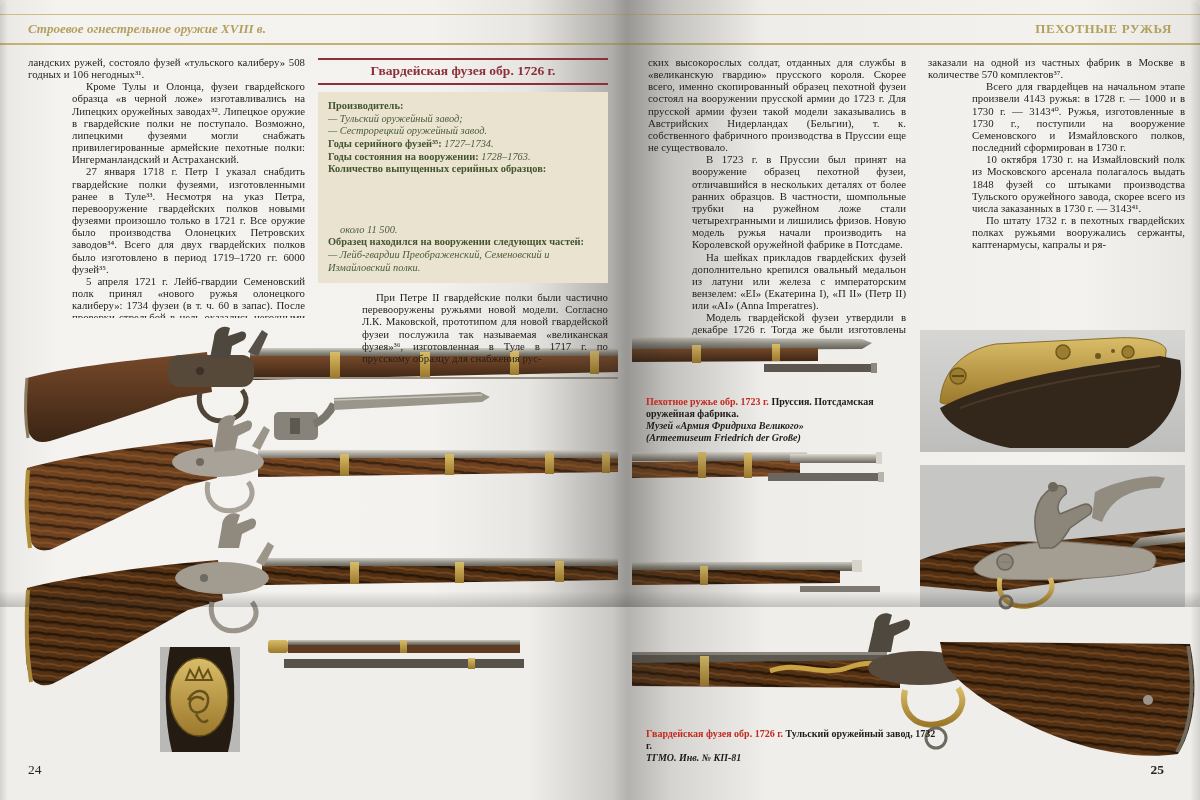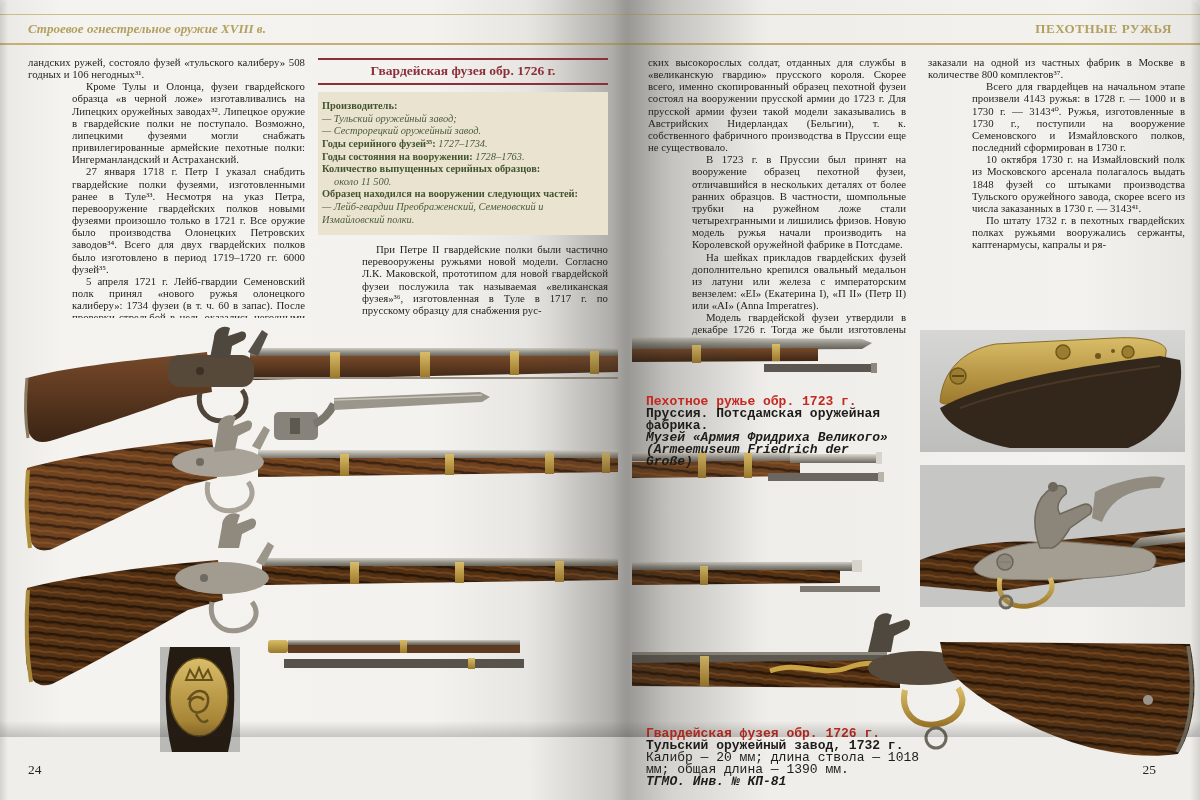--- a/index.html
+++ b/index.html
@@ -1,19 +1,19 @@
 <!DOCTYPE html>
 <html><head>
 <meta charset="utf-8">
 <style>
   html,body{margin:0;padding:0;}
   body{width:1200px;height:800px;overflow:hidden;
        font-family:"Liberation Serif","DejaVu Serif",serif;
        background:#efeeeb;}
-  .spread{position:relative;width:1200px;height:737px;
+  .spread{position:relative;width:1200px;height:607px;
     background:linear-gradient(90deg,
       #e9e8e5 0%, #f4f3f0 5%, #f3f2ef 36%, #e3e2df 46%,
       #cfcecb 50.5%, #c6c5c2 52%, #d9d8d5 55%, #eeedea 63%,
       #f3f2ef 90%, #e7e6e3 100%);border-radius:9px;}
   
   .rule-top{position:absolute;left:0;top:14px;width:1200px;height:1px;background:#cbbd86;}
   .rule-bot{position:absolute;left:0;top:43px;width:1200px;height:2px;background:#c2b173;}
   .runhead-left{position:absolute;left:28px;top:21px;width:500px;
     font-size:13px;font-weight:bold;font-style:italic;color:#b3a05e;}
   .runhead-right{position:absolute;right:28px;top:21px;width:500px;text-align:right;
@@ -24,38 +24,38 @@
   .col p{margin:0;}
   .col p.ind{text-indent:14px;margin-left:44px;}
   .col1{left:28px;top:56px;width:277px;height:262px;overflow:hidden;}
   .col2{left:318px;top:56px;width:290px;height:268px;}
   .col3{left:648px;top:56px;width:258px;height:280px;overflow:hidden;}
   .col4{left:928px;top:56px;width:257px;height:282px;overflow:hidden;}
   
   .ib-titlebar{border-top:2px solid #8c2f39;border-bottom:2px solid #8c2f39;
     padding:5px 0 6px 0;text-align:center;margin:2px 0 7px 0;}
   .ib-title{font-size:13.5px;font-weight:bold;color:#8c2f39;}
-  .ib-box{background:#eae3d0;padding:8px 10px 9px 4px;margin-bottom:8px;}
+  .ib-box{background:#eae3d0;padding:8px 10px 9px 10px;margin-bottom:8px;}
   .ib-line{font-size:10.4px;line-height:12.6px;color:#4a5d38;text-align:left;}
   .ib-b{font-weight:bold;color:#43552f;}
   .ib-i{font-style:italic;}
-  .ib-indent{padding-left:12px;}
-  
-  .cap{position:absolute;z-index:3;font-family:Liberation Mono, monospace;
-    font-size:13px;line-height:12px;color:#1e1c19;text-align:left;}
+  .ib-indent{padding-left:12px;margin-top:48px;}
+  
+  .cap{position:absolute;z-index:3;font-family:Liberation Serif, serif;
+    font-size:10px;line-height:12px;color:#1e1c19;text-align:left;}
   .cap .red{color:#c4281f;font-weight:bold;}
   .cap .b{font-weight:bold;}
   .cap .it{font-style:italic;font-weight:bold;}
   .cap1{left:646px;top:396px;width:250px;}
   .cap2{left:646px;top:505px;width:292px;}
   .cap3{left:646px;top:692px;width:292px;margin-top:36px;}
   
   .pn{position:absolute;z-index:5;font-size:13.5px;color:#262420;}
   .pn-left{left:28px;top:762px;}
-  .pn-right{right:44px;top:762px;text-align:center;}
+  .pn-right{right:36px;top:762px;text-align:center;font-weight:bold;}
   
   .art{position:absolute;left:0;top:310px;width:1200px;height:470px;z-index:1;}
   
   .shade{position:absolute;left:0;top:0;width:1200px;height:800px;z-index:2;pointer-events:none;
     background:linear-gradient(90deg,
       rgba(60,55,48,0) 0%, rgba(60,55,48,0) 44%,
       rgba(60,55,48,.20) 51%, rgba(45,41,35,.30) 52.3%,
       rgba(60,55,48,.14) 56%, rgba(60,55,48,0) 64%, rgba(60,55,48,0) 100%);}
   .edge-bottom{position:absolute;left:0;bottom:0;width:1200px;height:16px;z-index:6;pointer-events:none;
     background:linear-gradient(180deg,rgba(40,38,34,0),rgba(40,38,34,.22));}
@@ -283,38 +283,37 @@
   </div>
 
   <div class="col col3">
     <p>ских высокорослых солдат, отданных для службы в «великанскую гвардию» прусского короля. Скорее всего, именно скопированный образец пехотной фузеи состоял на вооружении прусской армии до 1723 г. Для прусской армии фузеи такой модели заказывались в Австрийских Нидерландах (Бельгии), т. к. собственного фабричного производства в Пруссии еще не существовало.</p>
     <p class="ind">В 1723 г. в Пруссии был принят на вооружение образец пехотной фузеи, отличавшийся в нескольких деталях от более ранних образцов. В частности, шомпольные трубки на ружейном ложе стали четырехгранными и лишились фризов. Новую модель ружья начали производить на Королевской оружейной фабрике в Потсдаме.</p>
     <p class="ind">На шейках прикладов гвардейских фузей дополнительно крепился овальный медальон из латуни или железа с императорским вензелем: «EI» (Екатерина I), «П II» (Петр II) или «AI» (Anna Imperatres).</p>
     <p class="ind">Модель гвардейской фузеи утвердили в декабре 1726 г. Тогда же были изготовлены две образцовые фузеи, а в январе 1727 г. вышел указ заказать первую тысячу фузей в Туле. 22 декабря 1726 г. весь медный прибор для первой партии</p>
   </div>
 
   <div class="col col4">
-    <p>заказали на одной из частных фабрик в Москве в количестве 800 комплектов³⁷.</p>
+    <p>заказали на одной из частных фабрик в Москве в количестве 570 комплектов³⁷.</p>
     <p class="ind">Всего для гвардейцев на начальном этапе произвели 4143 ружья: в 1728 г. — 1000 и в 1730 г. — 3143⁴⁰. Ружья, изготовленные в 1730 г., поступили на вооружение Семеновского и Измайловского полков, последний сформирован в 1730 г.</p>
     <p class="ind">10 октября 1730 г. на Измайловский полк из Московского арсенала полагалось выдать 1848 фузей со штыками производства Тульского оружейного завода, скорее всего из числа заказанных в 1730 г. — 3143⁴¹.</p>
     <p class="ind">По штату 1732 г. в пехотных гвардейских полках ружьями вооружались сержанты, каптенармусы, капралы и ря-</p>
   </div>
 
   <div class="cap cap1">
     <span class="red">Пехотное ружье обр. 1723 г.</span>
     <span class="b">Пруссия. Потсдамская оружейная фабрика.</span>
     <div class="it">Музей «Армия Фридриха Великого»</div>
     <div class="it">(Armeemuseum Friedrich der Große)</div>
   </div>
 
 
   <div class="cap cap3">
     <span class="red">Гвардейская фузея обр. 1726 г.</span>
     <span class="b">Тульский оружейный завод, 1732 г.</span>
-    <div>Калибр — 20 мм; длина ствола — 1018 мм; общая длина — 1390 мм.</div>
     <div class="it">ТГМО. Инв. № КП-81</div>
   </div>
 
   <div class="pn pn-left">24</div>
   <div class="pn pn-right">25</div>
 
   <div class="edge-bottom"></div>
   <div class="edge-right"></div>
   <div class="edge-left"></div>
 </div>

